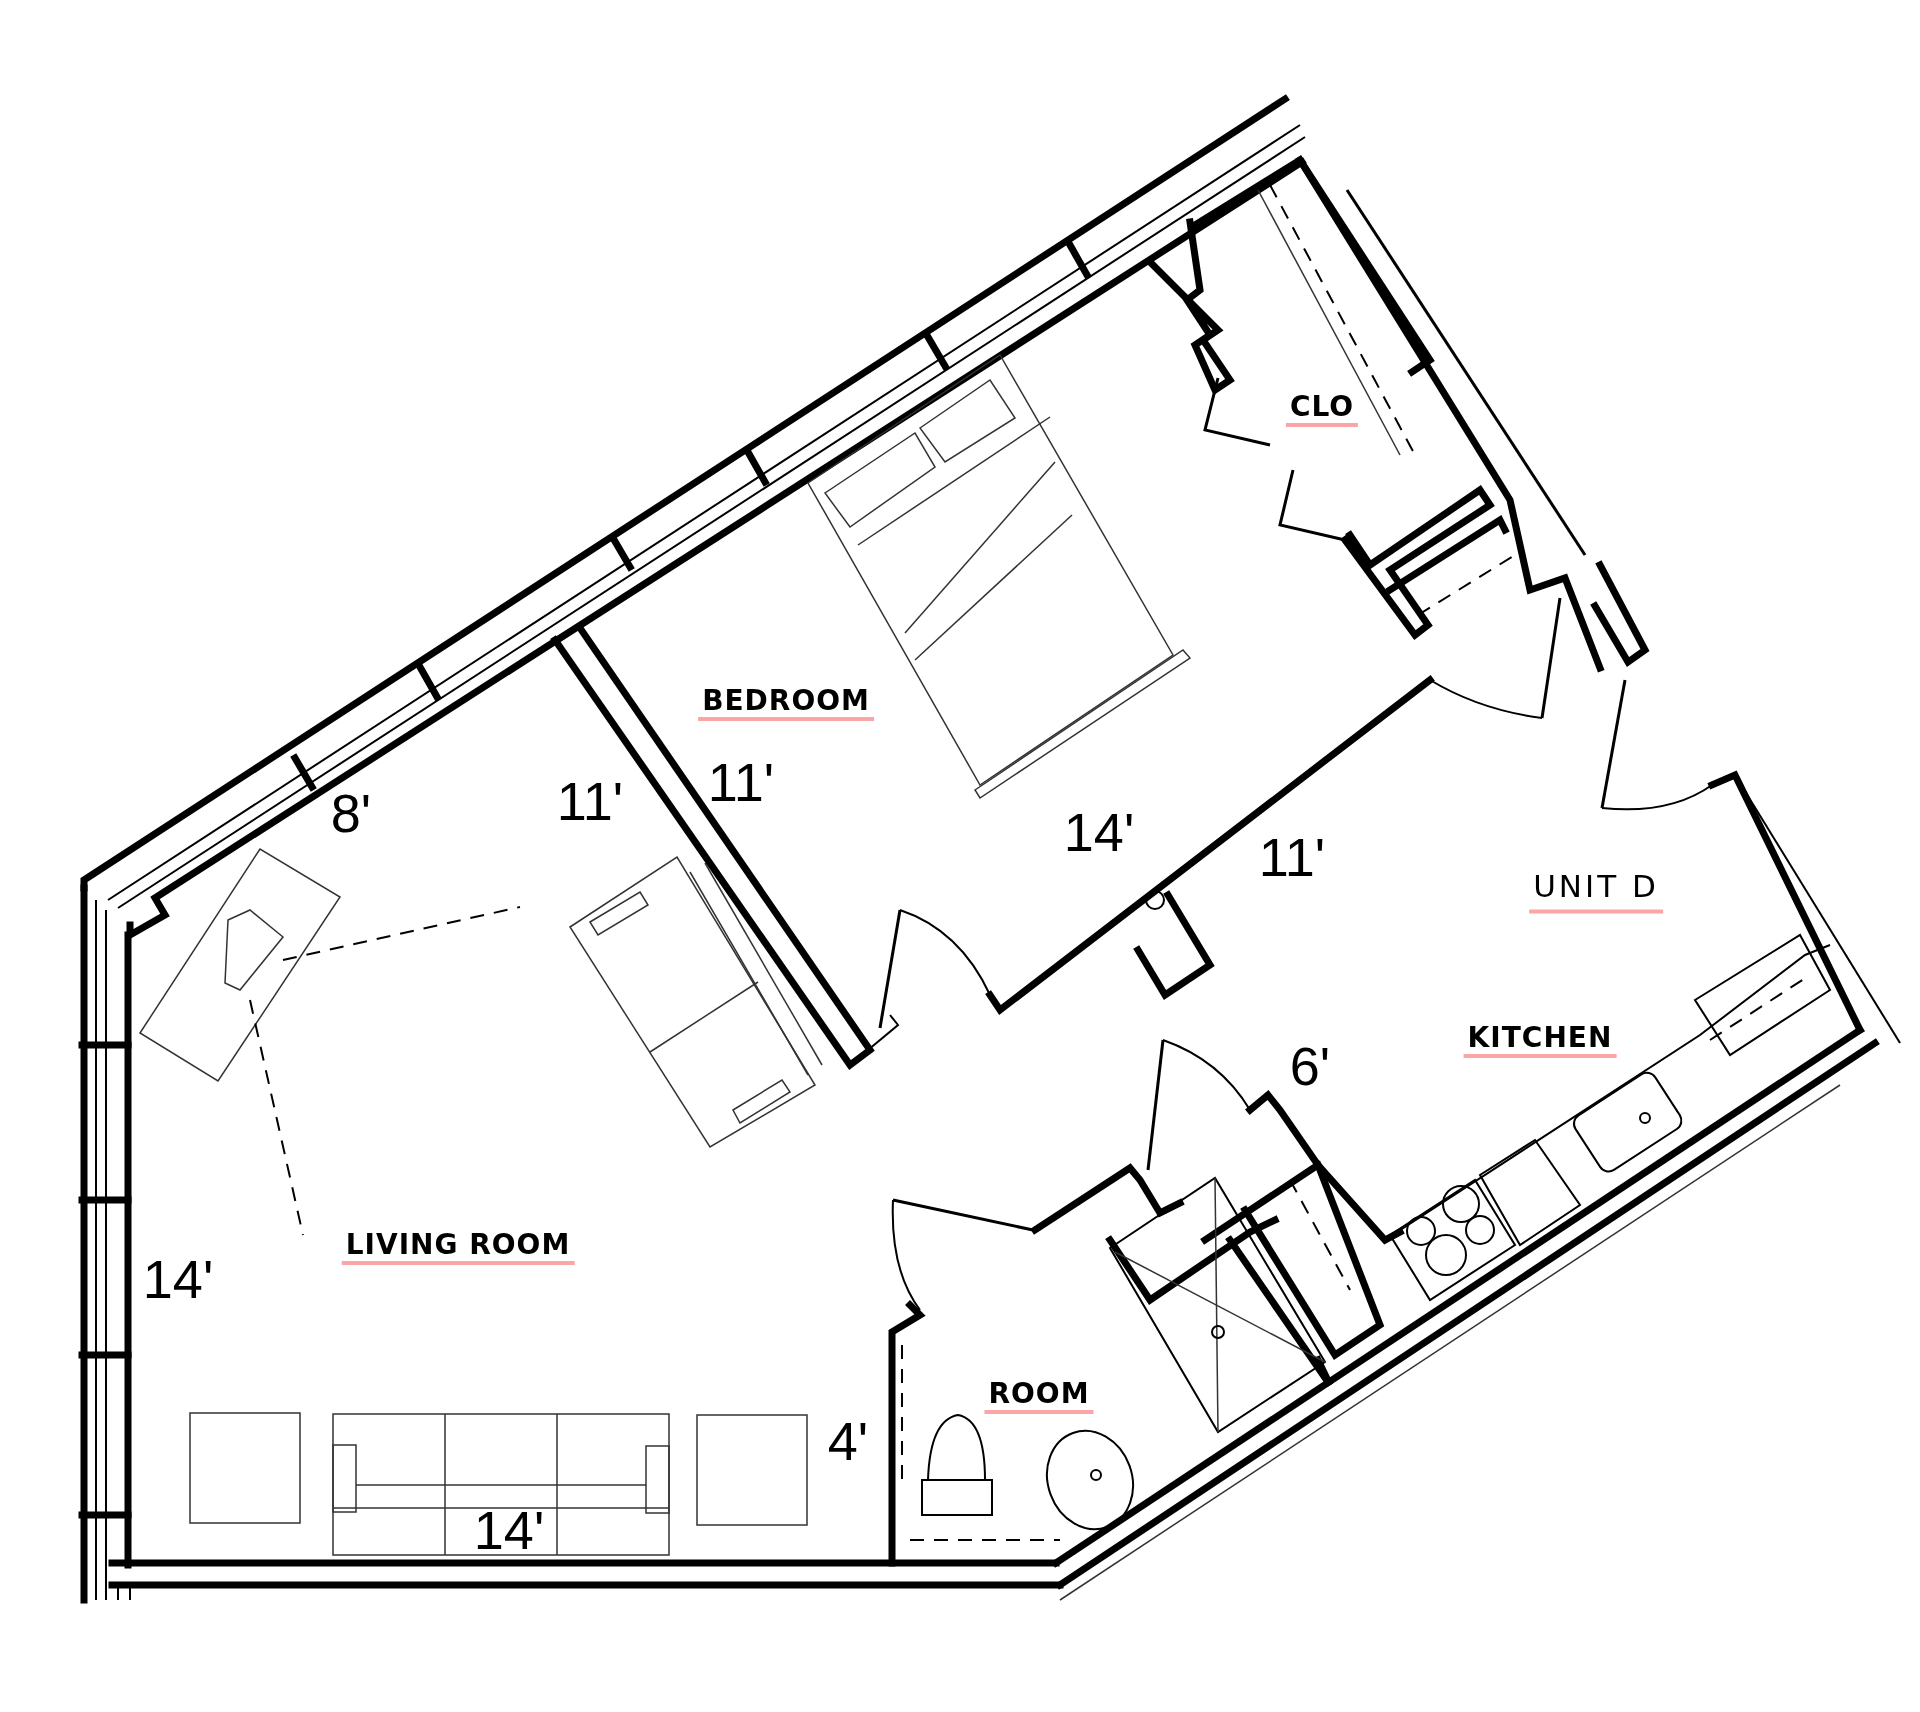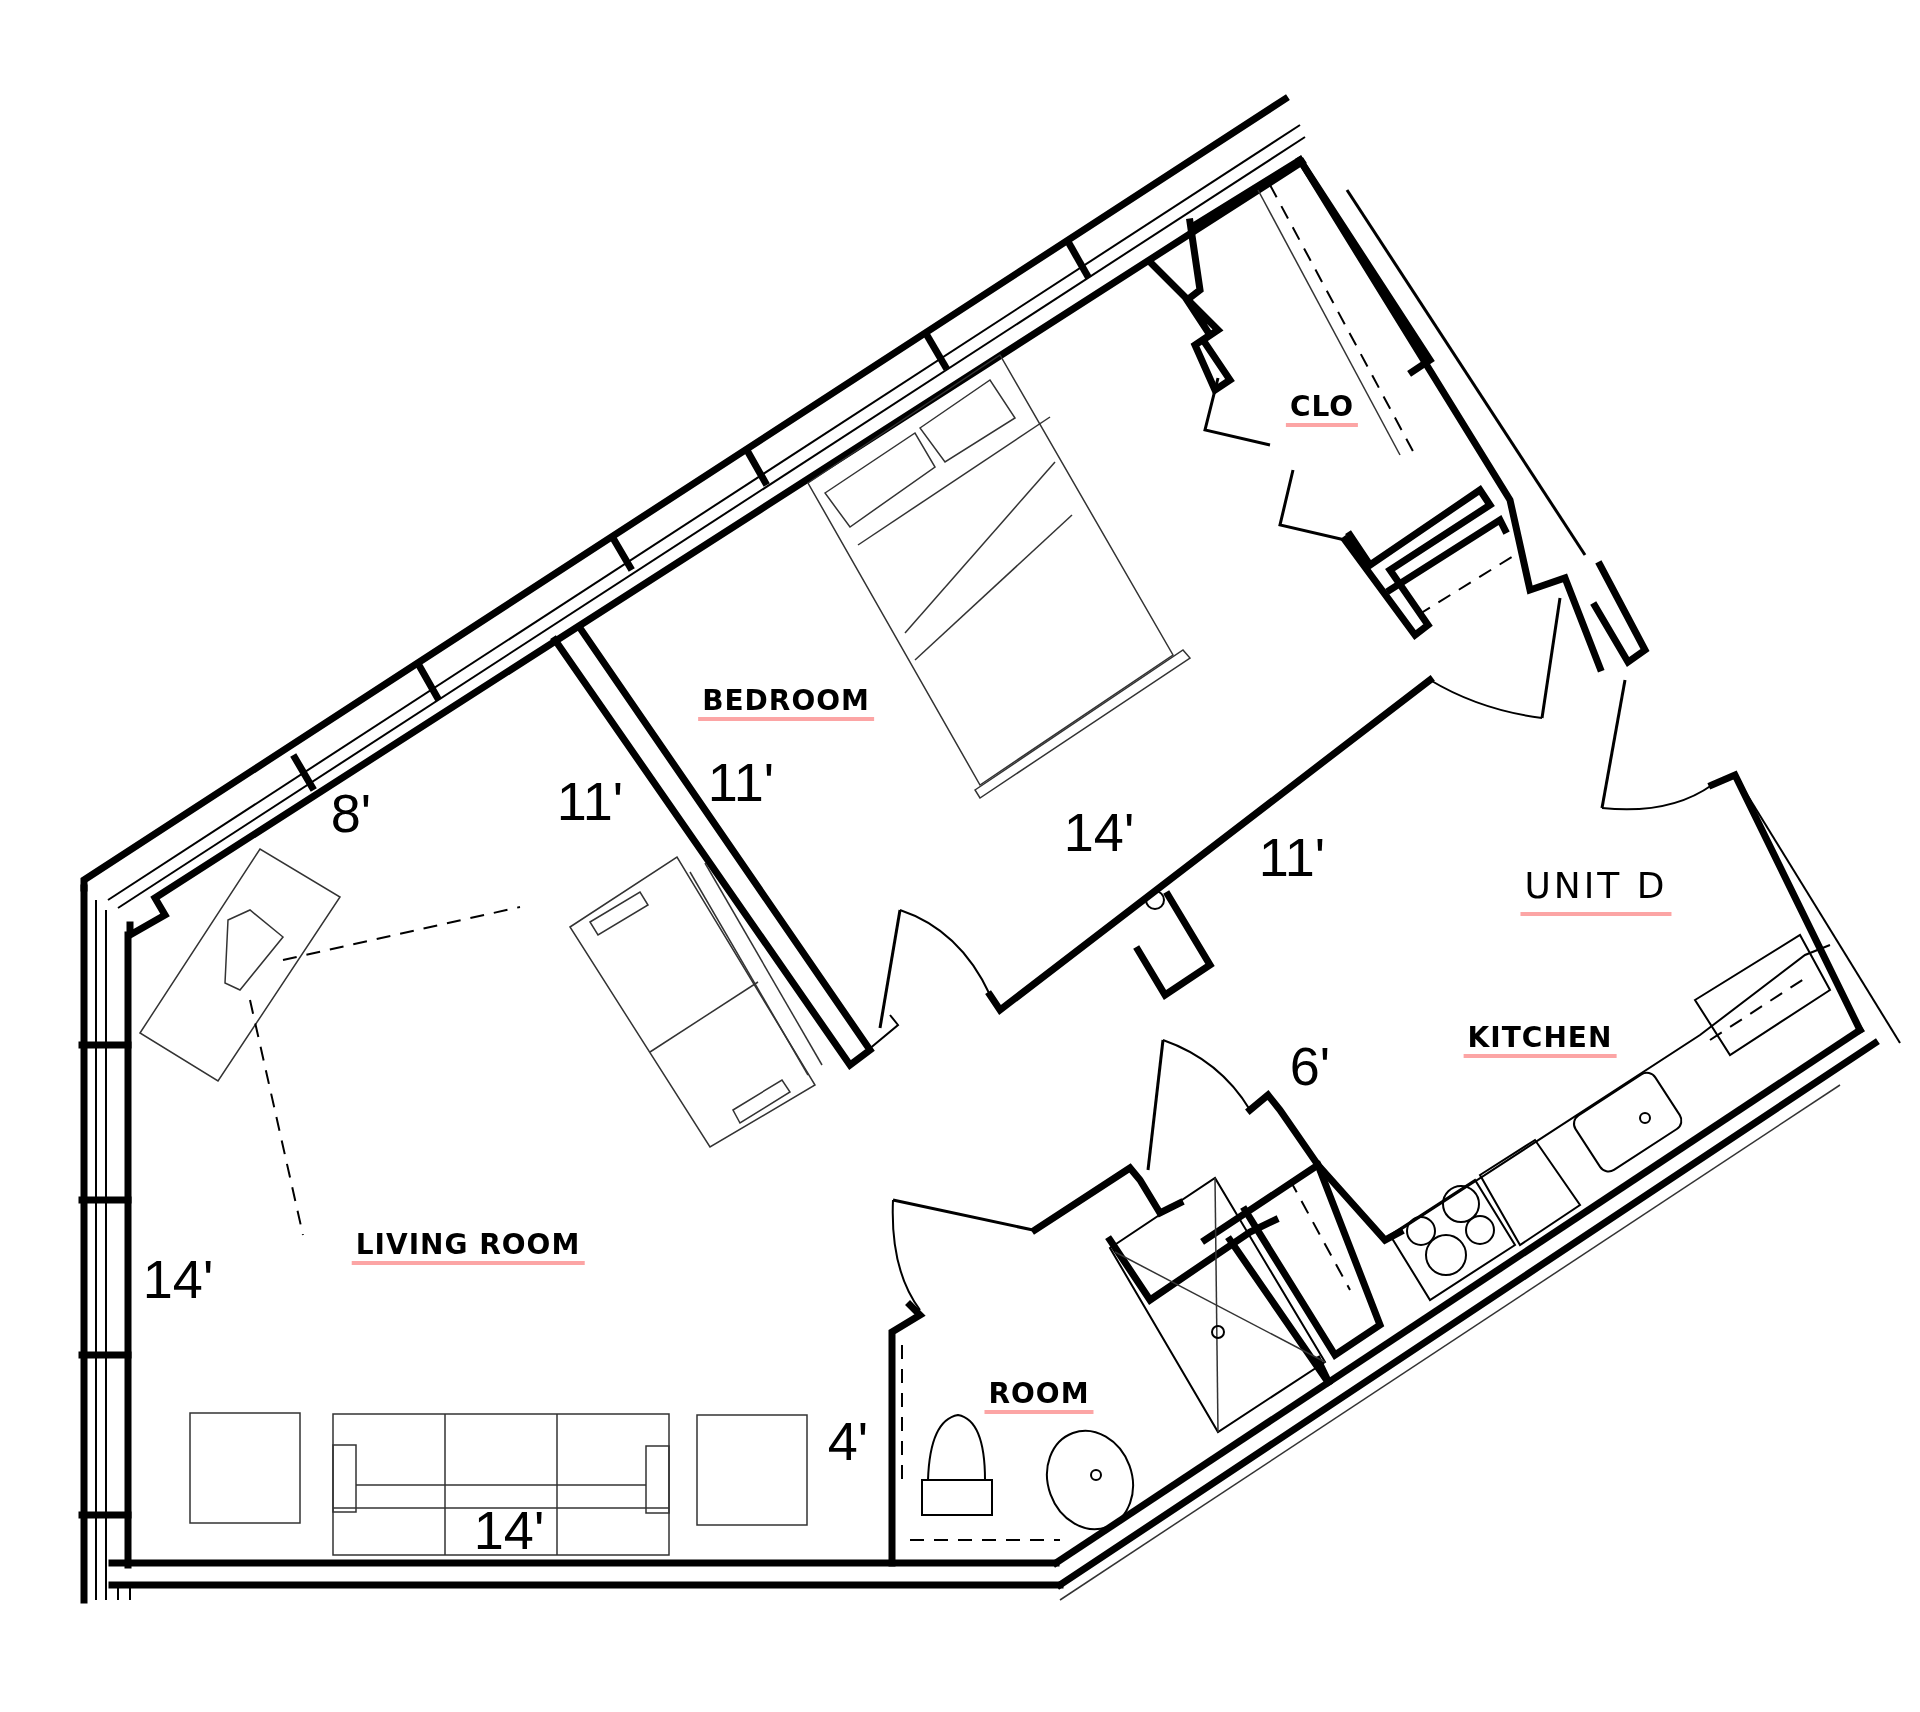--- a/index.html
+++ b/index.html
@@ -9,21 +9,21 @@
   .wall-thin { fill: none; stroke: #000; stroke-width: 3; }
   .line { fill: none; stroke: #000; stroke-width: 2; }
   .fine { fill: none; stroke: #333; stroke-width: 1.5; }
   .dash { fill: none; stroke: #000; stroke-width: 2; stroke-dasharray: 14 10; }
   .room-label {
     position: absolute; font-family: "DejaVu Sans", sans-serif; font-weight: bold;
     color: #000; letter-spacing: 1px; border-bottom: 4px solid #fca5a5; padding: 0 4px 2px 4px;
     line-height: 1; white-space: nowrap; transform: translate(-50%, -50%);
   }
   .room-label.small { font-size: 28px; }
-  .room-label.unit { font-size: 36px; font-weight: normal; letter-spacing: 3px; padding-bottom: 8px; }
+  .room-label.unit { font-size: 31px; font-weight: normal; letter-spacing: 3px; padding-bottom: 8px; }
   .dim {
     position: absolute; font-family: "Liberation Sans", sans-serif; font-size: 54px;
     color: #000; line-height: 1; white-space: nowrap; transform: translate(-50%, -50%);
   }
 </style>
 </head>
 <body>
 
 <svg id="plan" viewBox="0 0 1920 1712" xmlns="http://www.w3.org/2000/svg">
 
@@ -201,21 +201,21 @@
       <line class="fine" x1="356" y1="1485" x2="646" y2="1485"></line>
       <rect class="fine" x="333" y="1445" width="23" height="67"></rect>
       <rect class="fine" x="646" y="1446" width="23" height="67"></rect>
     </g>
     <g>
       <rect class="fine" x="697" y="1415" width="110" height="110"></rect>
     </g>
   </g>
 </svg>
 
-<div class="room-label small" style="left:468px; top:1248px;">LIVING ROOM</div>
+<div class="room-label small" style="left:458px; top:1248px;">LIVING ROOM</div>
 <div class="room-label small" style="left:786px; top:704px;text-align:right;">BEDROOM</div>
 <div class="room-label small" style="left:1322px; top:410px;">CLO</div>
 <div class="room-label small" style="left:1540px; top:1035px;margin-top:6px;">KITCHEN</div>
 <div class="room-label small" style="left:1039px; top:1397px;">ROOM</div>
 <div class="room-label unit" style="left:1596px; top:892px;">UNIT D</div>
 
 <div class="dim" style="left:351px; top:813px;">8'</div>
 <div class="dim" style="left:590px; top:801px;">11'</div>
 <div class="dim" style="left:741px; top:782px;">11'</div>
 <div class="dim" style="left:1099px; top:832px;">14'</div>

